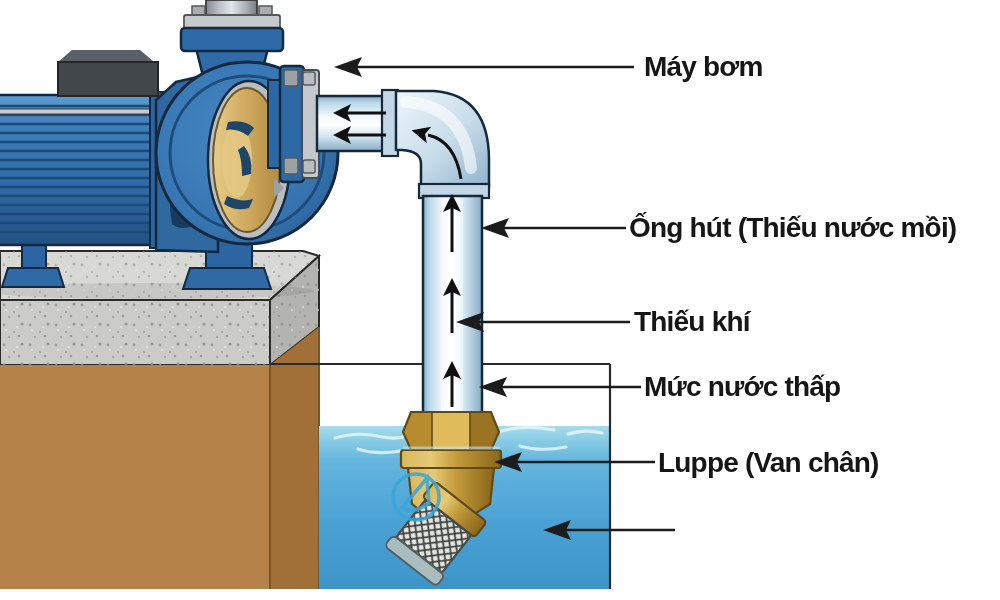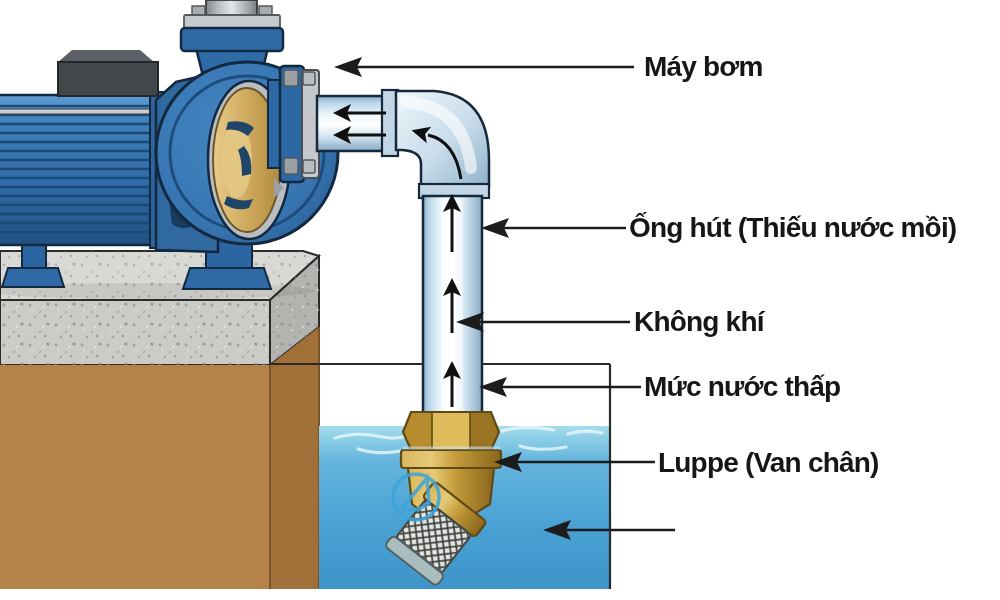--- a/index.html
+++ b/index.html
@@ -258,17 +258,17 @@
     <polygon points="479,387 507,377 502,387 507,397" stroke="none"></polygon>
     <line x1="517" y1="462" x2="655" y2="462" stroke-width="2.6"></line>
     <polygon points="494,462 522,452 517,462 522,472" stroke="none"></polygon>
     <line x1="566" y1="530" x2="675" y2="530" stroke-width="2.6"></line>
     <polygon points="543,530 571,520 566,530 571,540" stroke="none"></polygon>
   </g>
 </svg>
 
 <div class="lbl" style="left:644px;top:50px;">Máy bơm</div>
 <div class="lbl" style="left:629px;top:211px;">Ống hút (Thiếu nước mồi)</div>
-<div class="lbl" style="left:634px;top:305px;">Không khí</div>
+<div class="lbl" style="left:634px;top:305px;">Thiếu khí</div>
 <div class="lbl" style="left:644px;top:370px;">Mức nước thấp</div>
 <div class="lbl" style="left:658px;top:446px;">Luppe (Van chân)</div>
 
 </div>
 
 </body></html>

